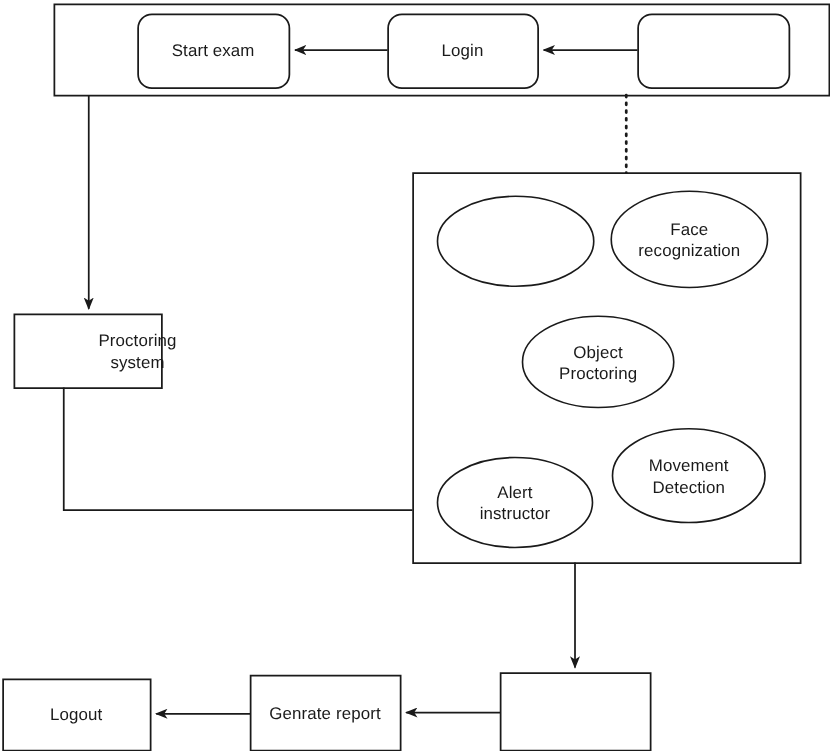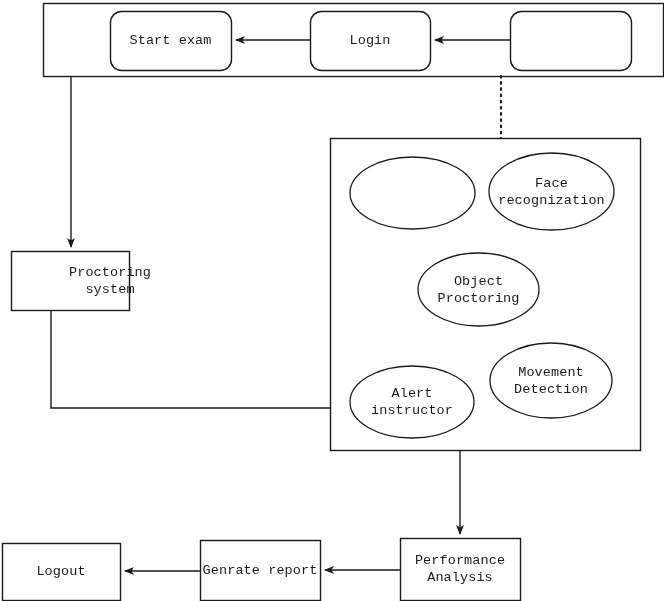--- a/index.html
+++ b/index.html
@@ -29,21 +29,20 @@
     display: flex;
     align-items: center;
     justify-content: center;
     text-align: center;
     color: #1a1a1a;
     font-size: 13.5px;
     line-height: 17px;
     letter-spacing: 0.1px;
     pointer-events: none;
     white-space: pre-line;
-    font-family: Liberation Mono, monospace;
   }
   .label-group {
     position: absolute;
     left: 0;
     top: 0;
     width: 664px;
     height: 601px;
   }
 </style>
 </head>
@@ -91,19 +90,17 @@
       <div class="node-label" style="left: 11px; top: 251px; width: 118px; height: 59px; padding-left: 40px;">Proctoring
 system</div>
       <div class="node-label" style="left: 489px; top: 153px; width: 125px; height: 77px;">Face
 recognization</div>
       <div class="node-label" style="left: 418px; top: 253px; width: 121px; height: 73px;">Object
 Proctoring</div>
       <div class="node-label" style="left: 490px; top: 343px; width: 122px; height: 75px;">Movement
 Detection</div>
       <div class="node-label" style="left: 350px; top: 366px; width: 124px; height: 72px;">Alert
 instructor</div>
-      <div class="node-label" style="left: 400px; top: 538px; width: 120px; height: 62px;">Performance
-Analysis</div>
       <div class="node-label" style="left: 200px; top: 540px; width: 120px; height: 60px;">Genrate report</div>
       <div class="node-label" style="left: 2px; top: 543px; width: 118px; height: 57px;">Logout</div>
     </div>
 
 </div>
 
 </body></html>

